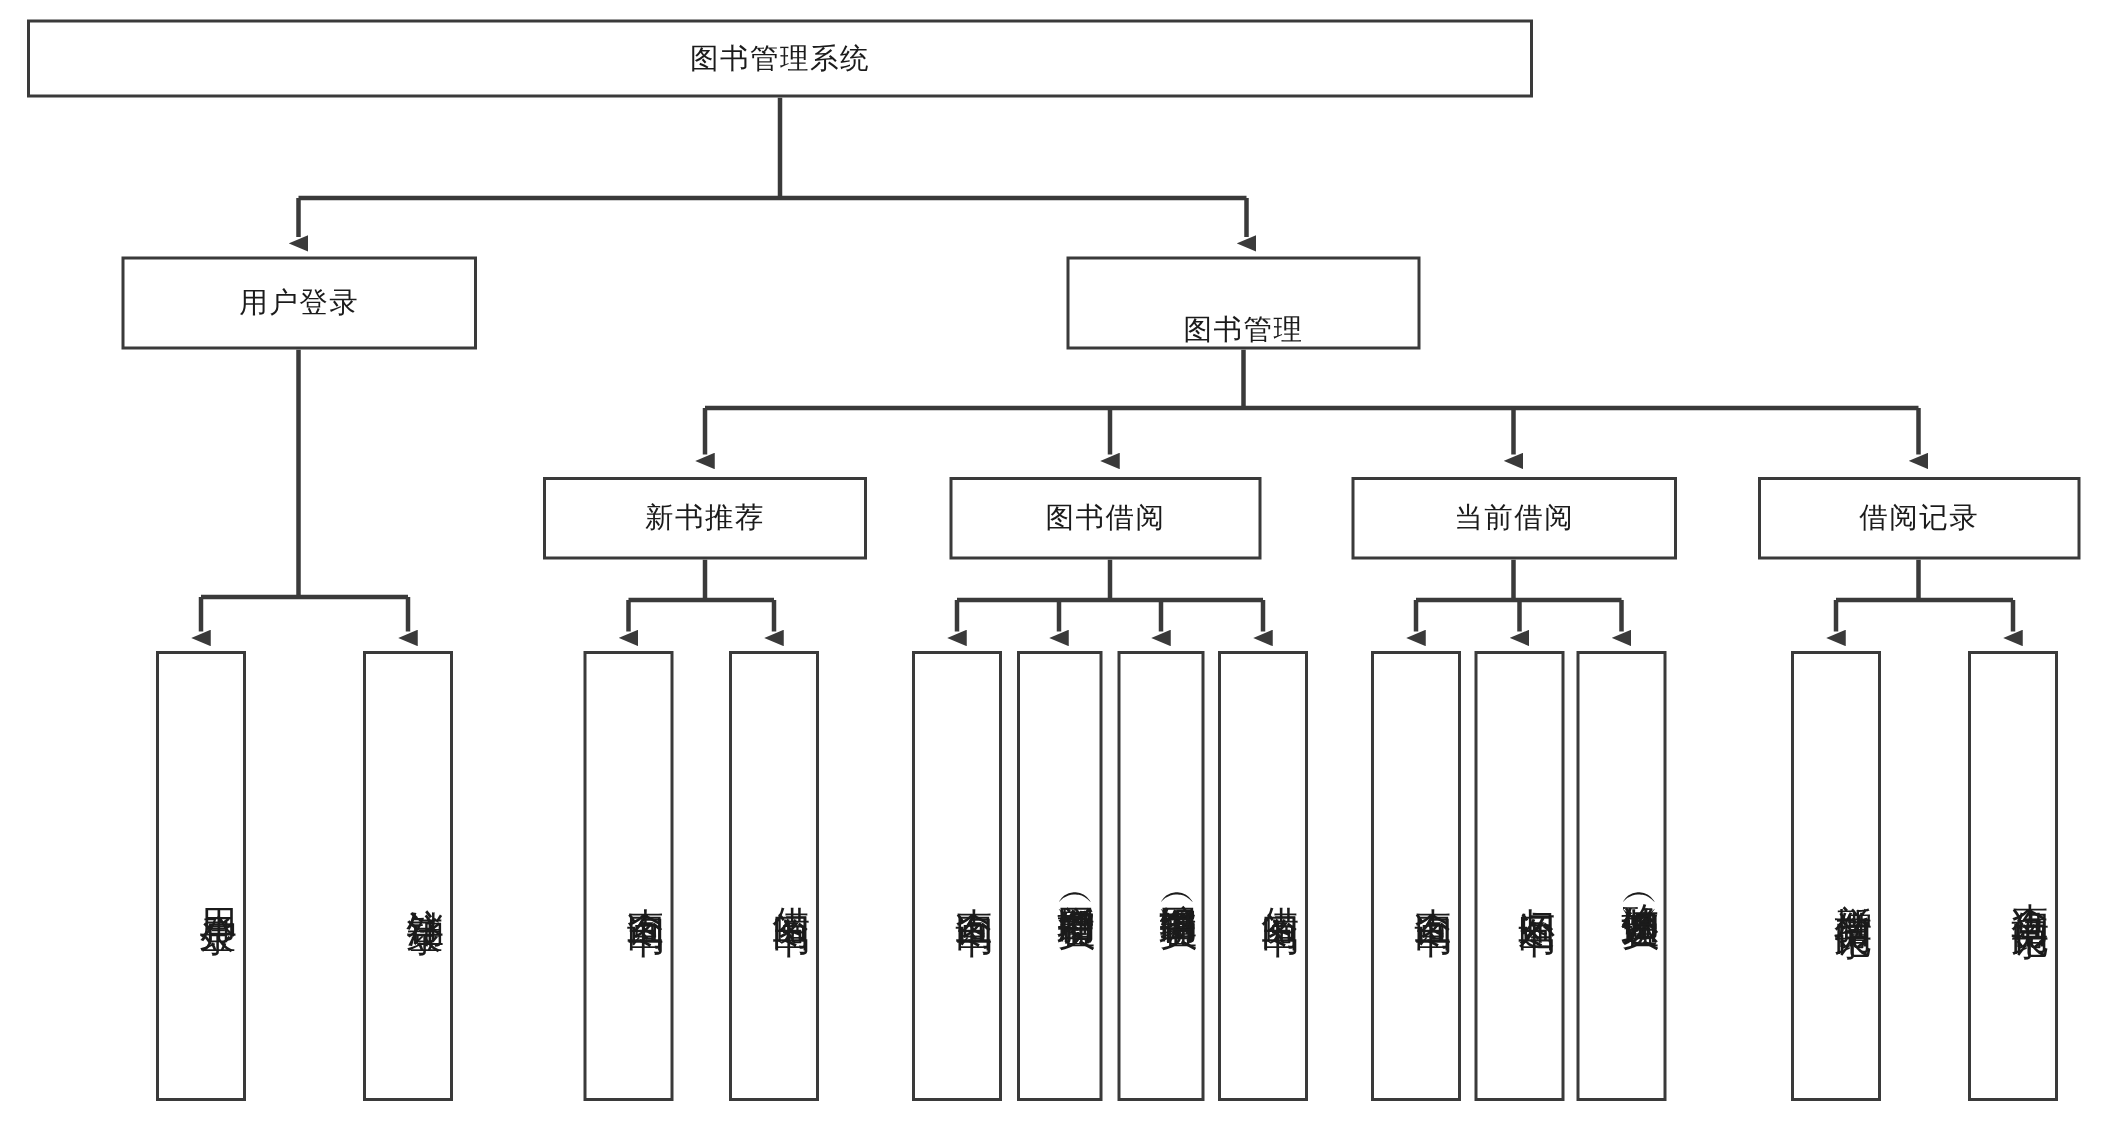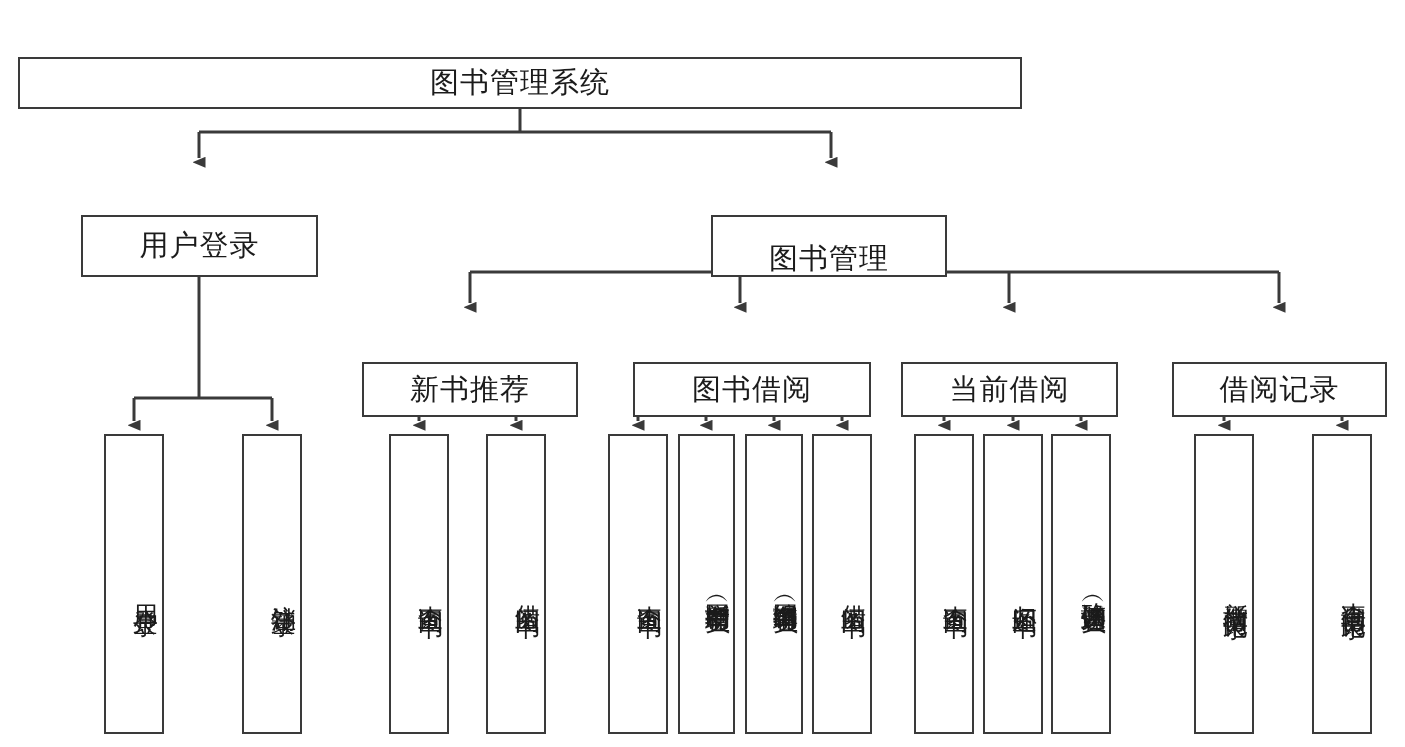--- a/index.html
+++ b/index.html
@@ -21,24 +21,23 @@
     position: absolute;
     box-sizing: border-box;
     border: 2px solid #3a3a3a;
     background: #ffffff;
     display: flex;
     align-items: center;
     justify-content: center;
     color: #1b1b1b;
   }
   .node-h {
-    font-size: 29px;
+    font-size: 19px;
     letter-spacing: 1px;
     line-height: 1.1;
-    margin-top: 44px;
   }
   .node-v {
     writing-mode: vertical-rl;
     text-orientation: upright;
     font-size: 25px;
     line-height: 1.35;
     letter-spacing: 3px;
     align-items: flex-start;
     justify-content: center;
     padding-top: 14px;
@@ -133,21 +132,21 @@
       </div>
       <div class="node node-h" style="left: 711px; top: 171px; width: 236px; height: 62px; align-items: flex-end;">
         <span>图书管理</span>
       </div>
     </div>
 
   <div id="level3-container">
       <div class="node node-h" style="left: 362px; top: 318px; width: 216px; height: 55px; align-items: center;">
         <span>新书推荐</span>
       </div>
-      <div class="node node-h" style="left: 633px; top: 318px; width: 238px; height: 55px;">
+      <div class="node node-h" style="left: 633px; top: 318px; width: 208px; height: 55px;">
         <span>图书借阅</span>
       </div>
       <div class="node node-h" style="left: 901px; top: 318px; width: 217px; height: 55px; justify-content: center;">
         <span>当前借阅</span>
       </div>
       <div class="node node-h" style="left: 1172px; top: 318px; width: 215px; height: 55px;">
         <span>借阅记录</span>
       </div>
     </div>
 

